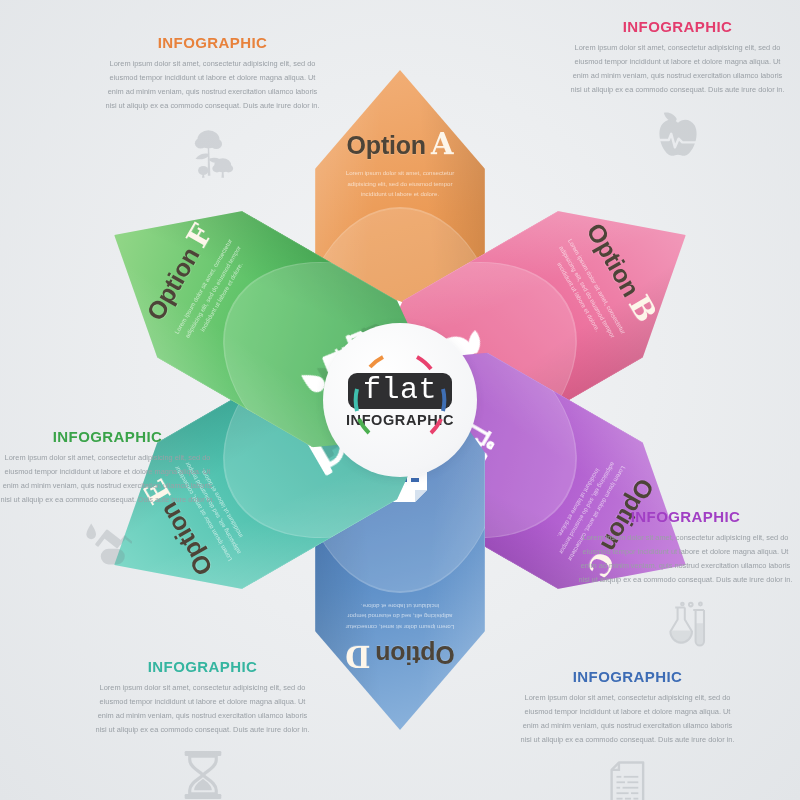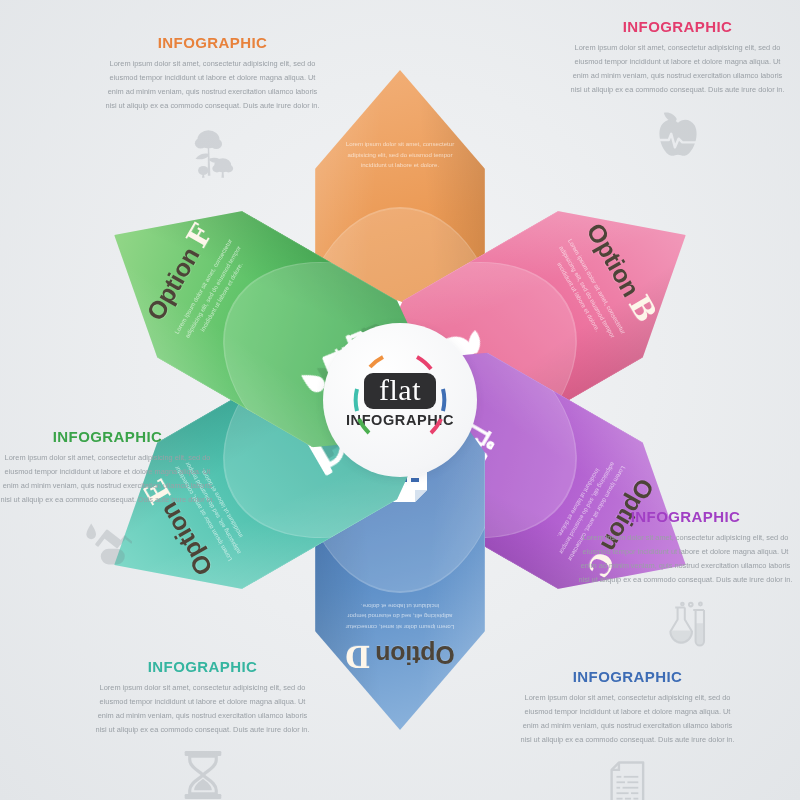--- a/index.html
+++ b/index.html
@@ -83,21 +83,21 @@
     background:radial-gradient(circle at 38% 32%, #ffffff 0%, #f4f5f7 72%, #e9ebee 100%);
     box-shadow:0 2px 9px rgba(60,70,90,.10);
     display:flex;flex-direction:column;align-items:center;justify-content:center;
   }
   .hub-arcs{position:absolute;left:0;top:0;}
   .logo-box{
     background:#2f2f31;border-radius:9px;
     padding:2px 15px 4px;line-height:1;
   }
   .logo-box span{
-    font-family:Liberation Serif, serif;
+    font-family:Liberation Mono, monospace;
     font-size:30px;color:#fff;letter-spacing:.5px;
   }
   .logo-sub{
     margin-top:3px;font-size:14.5px;font-weight:bold;
     letter-spacing:.6px;color:#2f2f31;
   }
 
   
   .cap{position:absolute;width:215px;}
   .cap h3{
@@ -120,20 +120,23 @@
 
   <div class="petal p-a">
     <div class="body">
       <div class="fill" style="position:absolute;inset:0;background:linear-gradient(165deg,#f2b079 0%,#eb9a55 48%,#e08c3f 100%);"></div>
       <div class="facetL"></div>
       <div class="facetR"></div>
       <div class="shine"></div>
     </div>
     <div class="outline"></div>
     <div class="content">
+      <div class="opt-title">
+        <span>Option</span><span class="ltr">A</span>
+      </div>
       <div class="opt-desc">Lorem ipsum dolor sit amet, consectetur adipisicing elit, sed do eiusmod tempor incididunt ut labore et dolore.</div>
     </div>
     <div class="icon-wrap">
       <svg width="74" height="78" viewBox="0 0 74 78" fill="#fff">
         <ellipse cx="30" cy="18" rx="17" ry="14"></ellipse>
         <ellipse cx="18" cy="24" rx="9" ry="8"></ellipse>
         <ellipse cx="42" cy="25" rx="9" ry="8"></ellipse>
         <path d="M29 30 L31 30 L33 74 L29 74 Z"></path>
         <path d="M30 40 C18 38 13 44 10 48 C18 50 26 48 30 44 Z"></path>
         <path d="M31 48 C42 44 48 48 52 52 C44 56 35 54 31 50 Z"></path>

